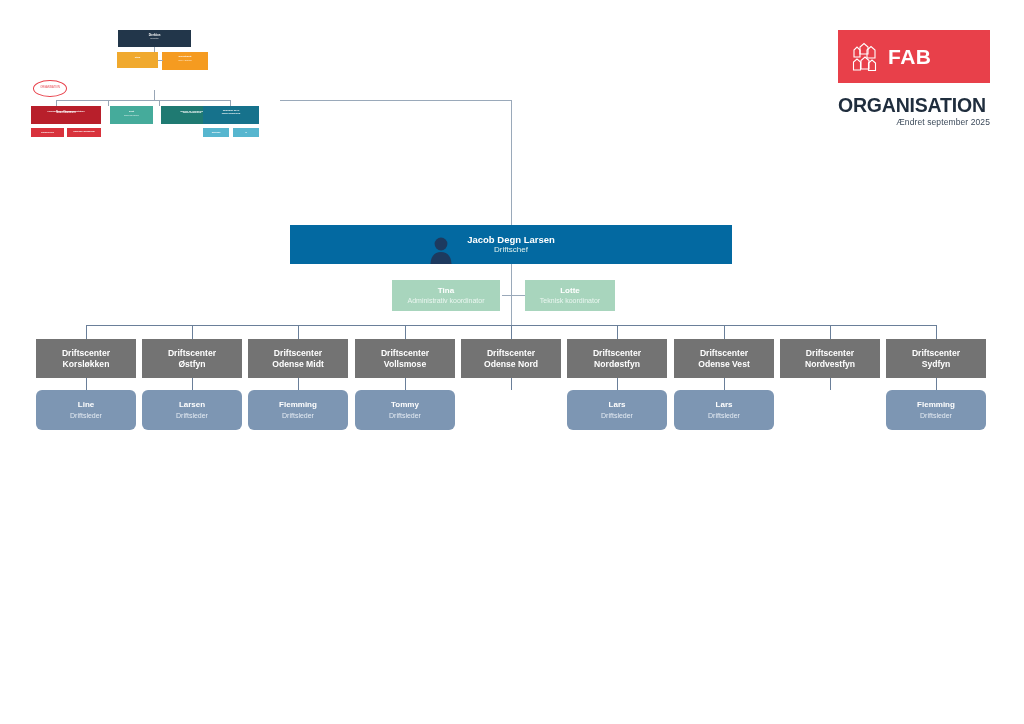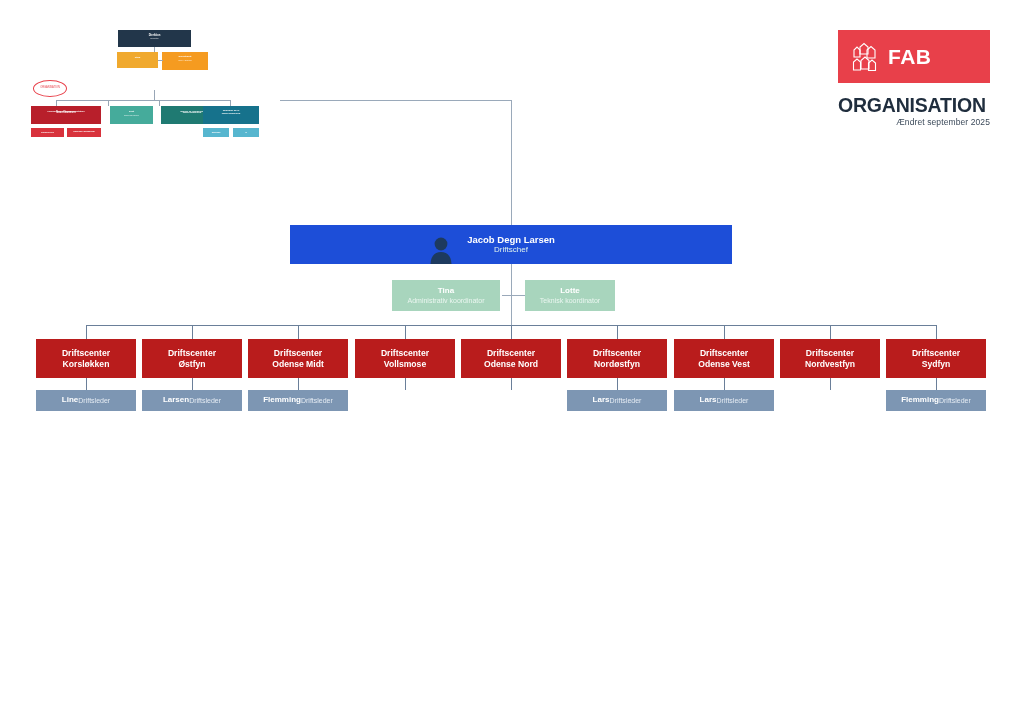--- a/index.html
+++ b/index.html
@@ -40,21 +40,21 @@
   
   .ln { position: absolute; background: #6a7f99; }
   .ln-h { height: 1px; }
   .ln-v { width: 1px; }
   .ln-thin { background: #9aa9ba; }
 
   
   .chief-box {
     position: absolute; left: 290px; top: 225px;
     width: 442px; height: 39px;
-    background: #1d4ed8;
+    background: #0369a1;
     display: flex; align-items: center; justify-content: center;
     flex-direction: column;
   }
   .chief-name { color: #ffffff; font-size: 9.5px; font-weight: bold; line-height: 1.25; }
   .chief-role { color: #dff1ed; font-size: 8px; line-height: 1.25; }
   .chief-avatar {
     position: absolute; left: 430px; top: 236px;
     width: 22px; height: 28px; pointer-events: none;
   }
 
@@ -66,32 +66,32 @@
     align-items: center; justify-content: center;
   }
   .coord-a { left: 392px; width: 108px; }
   .coord-b { left: 525px; width: 90px; }
   .coord-name { color: #ffffff; font-size: 8px; font-weight: bold; line-height: 1.3; }
   .coord-role { color: #eaf6f0; font-size: 7px; line-height: 1.3; }
 
   
   .dc-col { position: absolute; top: 339px; width: 100px; }
   .dc-head {
-    height: 39px; background: #b91c1c;
+    height: 39px; background: #737373;
     display: flex; align-items: center; justify-content: center;
     text-align: center; padding: 0 4px;
   }
   .dc-head-label {
     color: #ffffff; font-size: 8.6px; font-weight: bold;
     line-height: 1.28; white-space: pre-line;
   }
   .dc-leader {
-    margin-top: 12px; height: 21px; background: #7d96b3;
-    display: flex; flex-direction: row;
-    align-items: center; justify-content: center;
+    margin-top: 12px; height: 40px; background: #7d96b3;
+    display: flex; flex-direction: column;
+    align-items: center; justify-content: center; border-radius: 6px;
   }
   .dc-leader-name { color: #ffffff; font-size: 8px; font-weight: bold; line-height: 1.3; }
   .dc-leader-role { color: #e4ebf3; font-size: 7px; line-height: 1.3; }
 
   
   .mini { position: absolute; left: 25px; top: 28px; width: 260px; height: 165px; }
   .mini .mbox { position: absolute; overflow: hidden; }
   .mini .mt {
     color: #ffffff; font-weight: bold; text-align: center;
     line-height: 1.12; display: block;
@@ -281,20 +281,24 @@
     </div>
   </div>
 
   <div class="dc-col" style="left:355px;">
     <div class="ln ln-v" style="left:50px; top:-14px; width:1px; height:14px;"></div>
     <div class="dc-head">
       <span class="dc-head-label">Driftscenter
 Vollsmose</span>
     </div>
     <div class="ln ln-v" style="left:50px; top:39px; width:1px; height:12px;"></div>
+    <div class="dc-leader">
+      <span class="dc-leader-name">Tommy</span>
+      <span class="dc-leader-role">Driftsleder</span>
+    </div>
   </div>
 
   <div class="dc-col" style="left:461px;">
     <div class="ln ln-v" style="left:50px; top:-14px; width:1px; height:14px;"></div>
     <div class="dc-head">
       <span class="dc-head-label">Driftscenter
 Odense Nord</span>
     </div>
     <div class="ln ln-v" style="left:50px; top:39px; width:1px; height:12px;"></div>
   </div>

